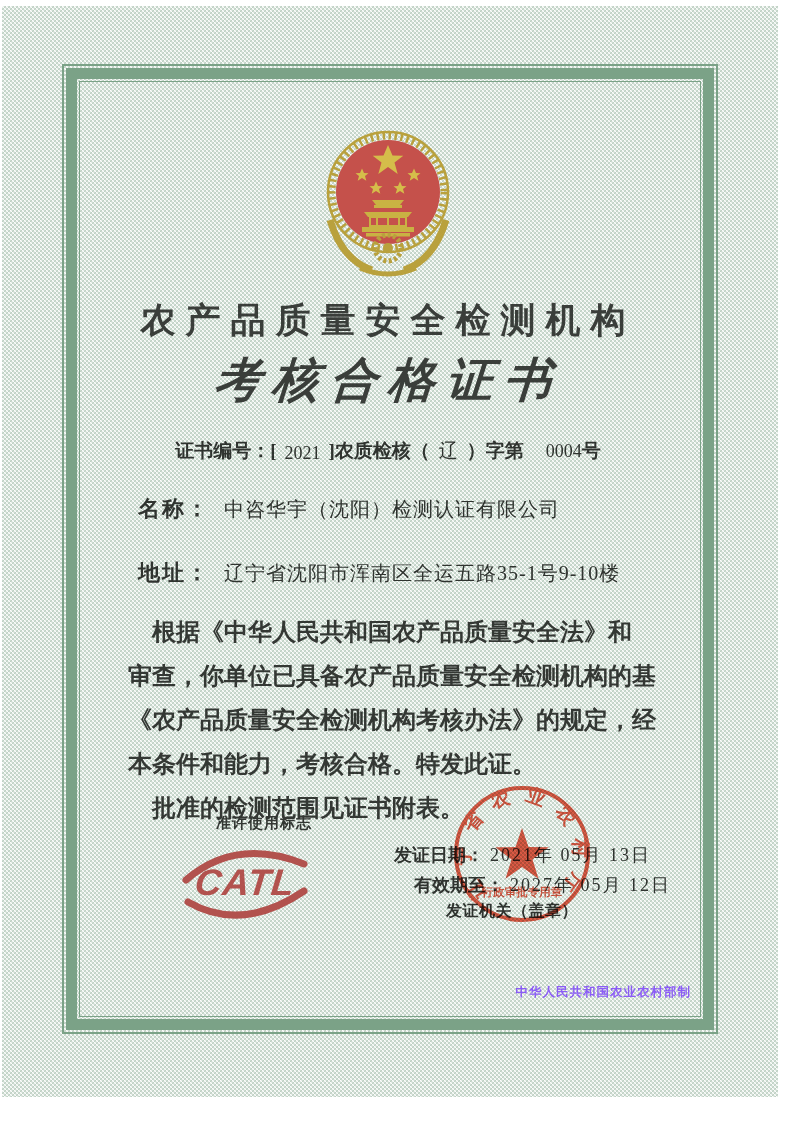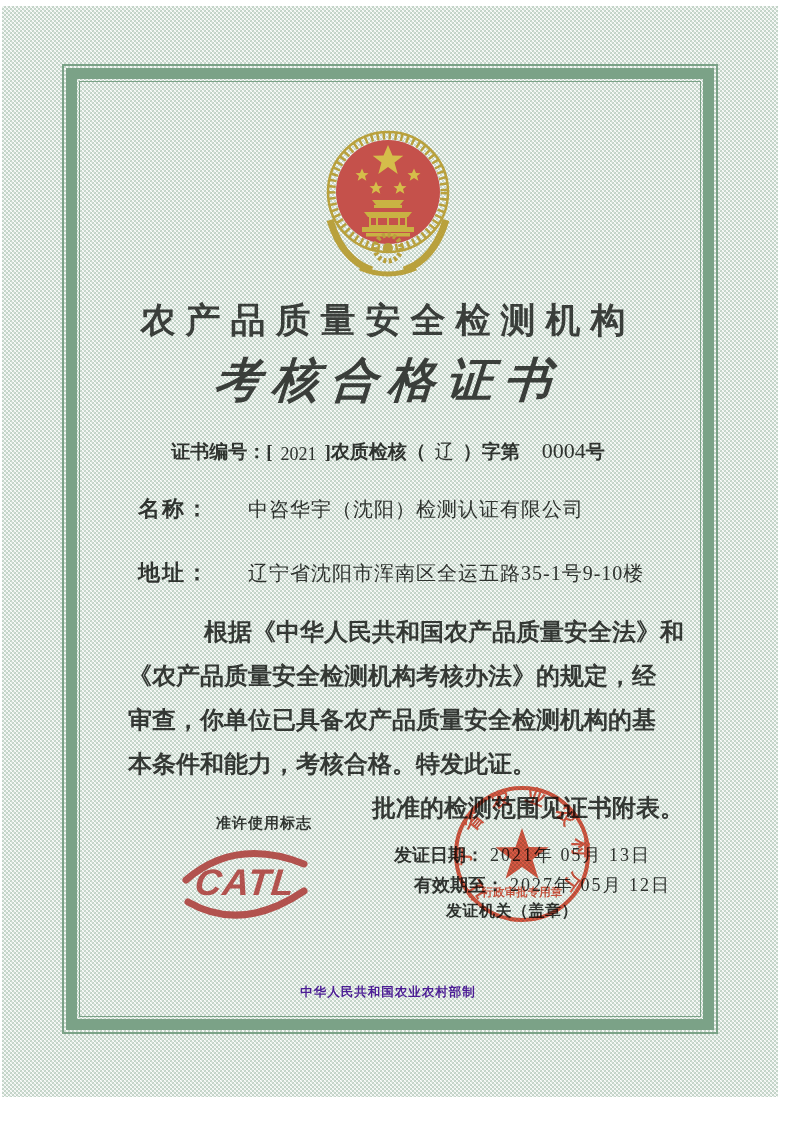--- a/index.html
+++ b/index.html
@@ -24,49 +24,49 @@
   .abs{position:absolute;}
   .center{left:85px;width:606px;text-align:center;}
 
   .title1{top:297px;font-size:35px;font-weight:bold;color:#3a3e3a;letter-spacing:10px;font-family:"Liberation Serif",serif;}
   .title2{top:349px;font-size:47px;font-weight:bold;font-style:italic;color:#3a3e3a;letter-spacing:11px;transform:skewX(-4deg);}
 
   .certno{top:438px;font-size:19px;color:#2f332f;white-space:nowrap;}
   .certno .b{font-weight:bold;}
   .certno .year{margin:0 8px;font-size:18px;position:relative;top:2px;}
   .certno .prov{margin:0 9px;}
-  .certno .serial{margin-left:22px;font-size:22px;}
+  .certno .serial{margin-left:22px;font-size:18px;}
 
   .fieldrow{left:138px;width:540px;white-space:nowrap;color:#2f332f;}
   .fieldrow .lab{font-weight:bold;font-size:22px;letter-spacing:2px;}
-  .fieldrow .val{font-size:20px;margin-left:14px;letter-spacing:1px;padding-left:24px;}
+  .fieldrow .val{font-size:20px;margin-left:14px;letter-spacing:1px;}
   .row-name{top:494px;}
   .row-addr{top:558px;}
 
   .body-block{left:128px;top:610px;width:556px;color:#343834;}
   .body-line{font-size:24px;font-weight:bold;line-height:44px;letter-spacing:0;white-space:nowrap;}
-  .body-line.indent{padding-left:48px;text-align:right;}
+  .body-line.indent{padding-left:24px;}
 
   .mark-label{left:184px;top:814px;font-size:15px;font-weight:bold;color:#333733;letter-spacing:1px;padding-left:32px;}
 
   .catl{left:180px;top:845px;width:130px;height:74px;}
   .catl .letters{position:absolute;left:0;top:17px;width:130px;text-align:center;
     font-family:"Liberation Sans",sans-serif;font-weight:bold;font-style:italic;
     font-size:37px;color:#b2524e;letter-spacing:1px;transform:skewX(-6deg);}
 
   .daterow{left:394px;white-space:nowrap;color:#2f332f;}
   .daterow .lab{font-weight:bold;font-size:18px;}
   .daterow .val{font-size:18px;margin-left:6px;letter-spacing:2px;}
   .row-issue{top:843px;}
   .row-valid{top:873px;margin-left:20px;}
   .authority{left:446px;top:901px;font-size:16px;font-weight:bold;color:#2f332f;letter-spacing:0.5px;}
 
   .seal{left:452px;top:784px;width:140px;height:140px;mix-blend-mode:multiply;opacity:.9;}
 
-  .footer{top:984px;font-size:12.5px;font-weight:bold;color:#4c1d95;letter-spacing:1px;}
+  .footer{top:984px;font-size:12.5px;font-weight:bold;color:#8b5cf6;letter-spacing:1px;text-align:right;}
 
   svg text{font-family:"Liberation Serif",serif;}
 </style>
 </head>
 <body>
 
 <div class="page">
   <div class="paper"></div>
 
   <div class="frame-outer">
@@ -114,22 +114,22 @@
 
   <div class="abs fieldrow row-name">
     <span class="lab">名称：</span><span class="val">中咨华宇（沈阳）检测认证有限公司</span>
   </div>
   <div class="abs fieldrow row-addr">
     <span class="lab">地址：</span><span class="val">辽宁省沈阳市浑南区全运五路35-1号9-10楼</span>
   </div>
 
   <div class="abs body-block">
     <div class="body-line indent">根据《中华人民共和国农产品质量安全法》和</div>
+    <div class="body-line">审查，你单位已具备农产品质量安全检测机构的基</div>
     <div class="body-line">《农产品质量安全检测机构考核办法》的规定，经</div>
-    <div class="body-line">审查，你单位已具备农产品质量安全检测机构的基</div>
     <div class="body-line">本条件和能力，考核合格。特发此证。</div>
     <div class="body-line indent">批准的检测范围见证书附表。</div>
   </div>
 
   <div class="abs mark-label">准许使用标志</div>
 
   <div class="abs catl">
     <svg width="130" height="74" viewBox="0 0 130 74">
       <path d="M6 35 Q56 -8 124 19" fill="none" stroke="#b2524e" stroke-width="7" stroke-linecap="round"></path>
       <path d="M8 57 Q62 88 124 46" fill="none" stroke="#b2524e" stroke-width="7" stroke-linecap="round"></path>

